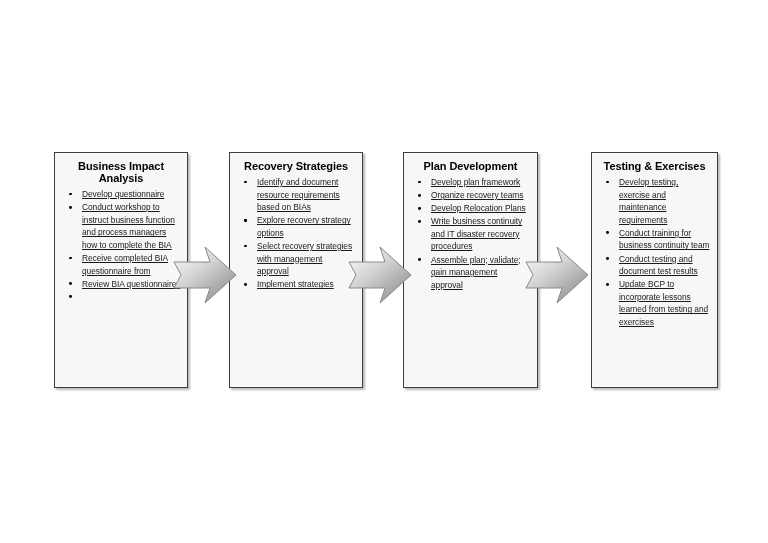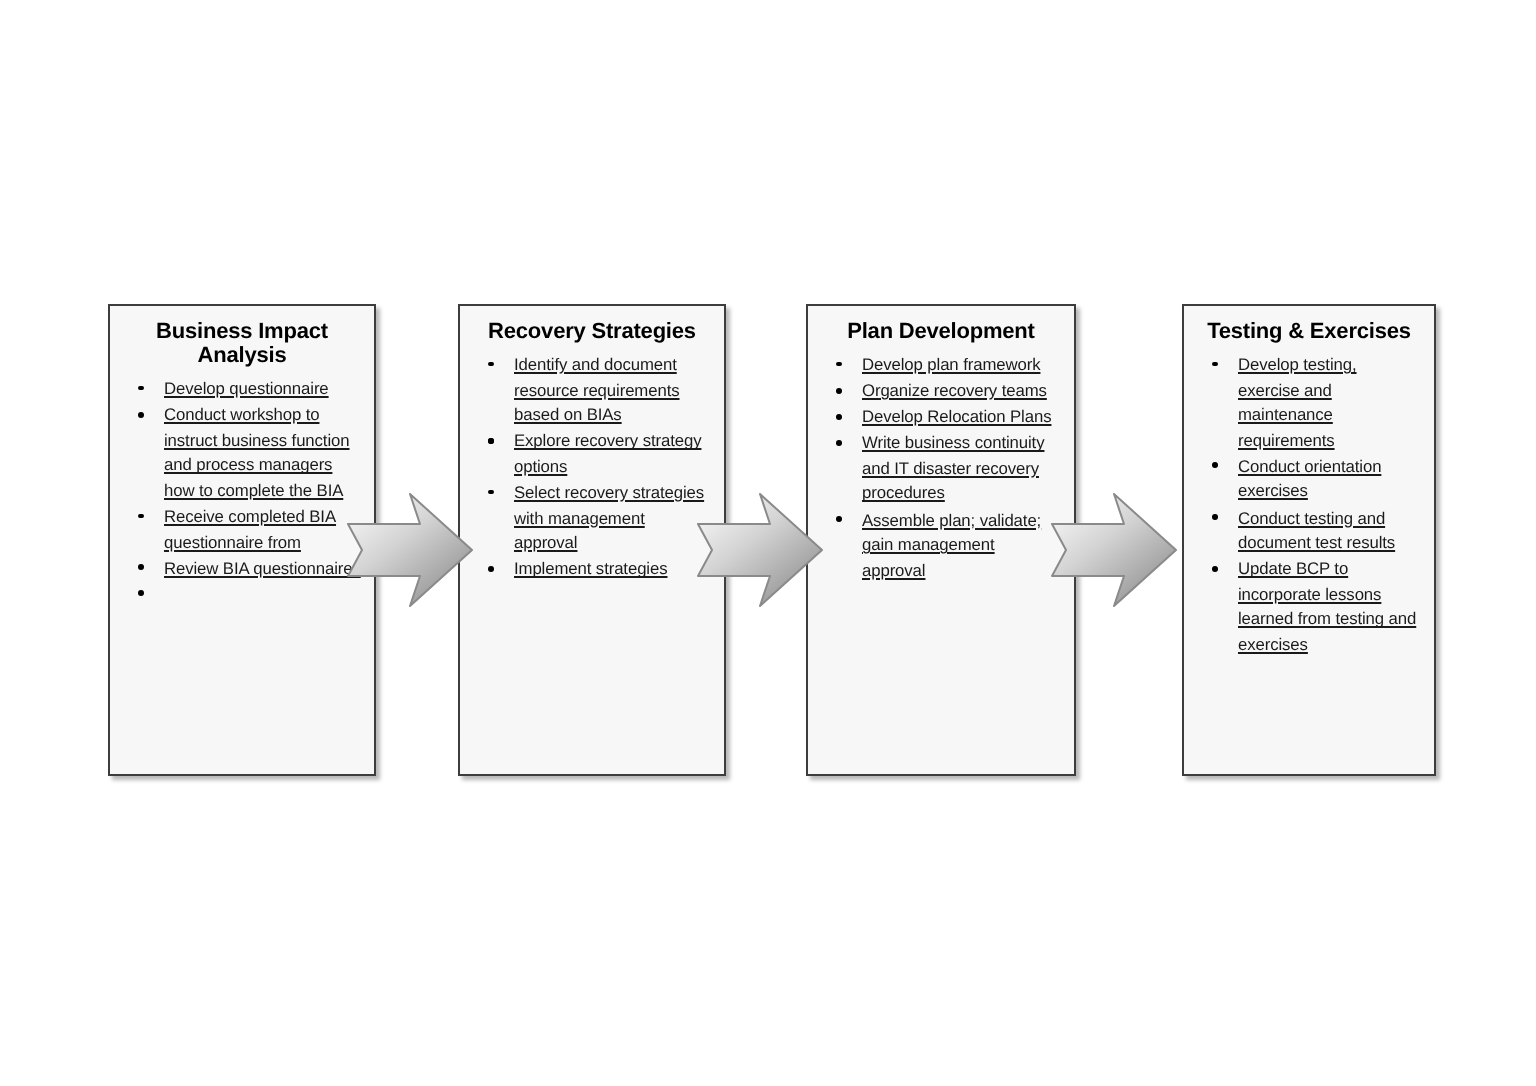--- a/index.html
+++ b/index.html
@@ -180,21 +180,21 @@
   <div class="phase-box" style="left:591px; width:127px;">
     <div class="inner">
       <div class="phase-title">Testing &amp; Exercises</div>
       <ul class="bullet-list">
         <li class="bullet-item">
           <span class="dot"></span>
           <span>Develop testing, exercise and maintenance requirements</span>
         </li>
         <li class="bullet-item">
           <span class="dot"></span>
-          <span>Conduct orientation exercises</span>
+          <span>Conduct training for business continuity team</span>
         </li>
         <li class="bullet-item">
           <span class="dot"></span>
           <span>Conduct testing and document test results</span>
         </li>
         <li class="bullet-item">
           <span class="dot"></span>
           <span>Update BCP to incorporate lessons learned from testing and exercises</span>
         </li>
       </ul>

